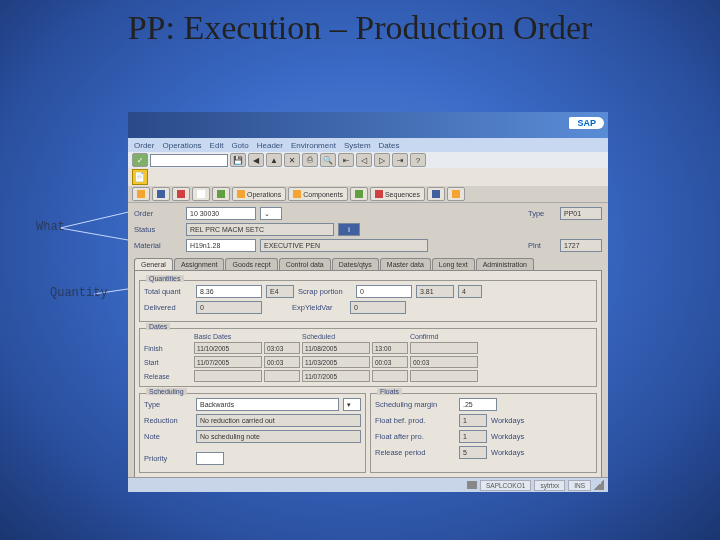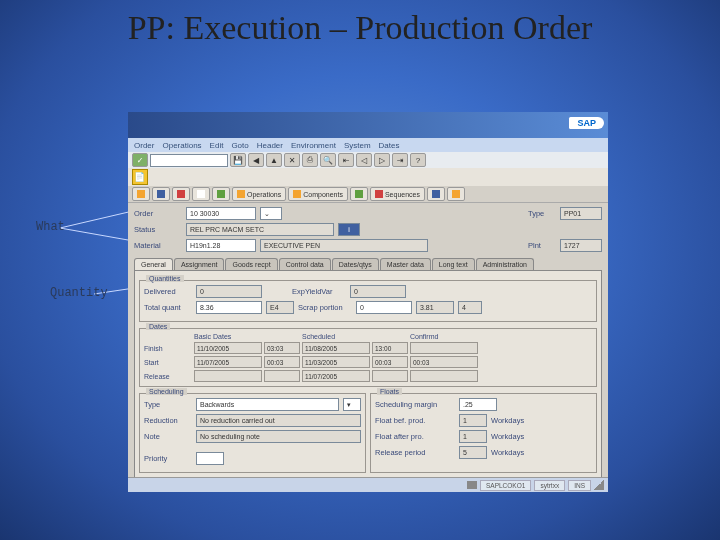--- a/index.html
+++ b/index.html
@@ -162,34 +162,34 @@
       <div class="tab">Master data</div>
       <div class="tab">Long text</div>
       <div class="tab">Administration</div>
     </div>
 
     <div style="background:#e8e4dc;border:1px solid #888;border-top:none;padding:3px 2px 6px">
 
     <div class="group">
       <div class="group-title">Quantities</div>
       <div class="row">
-        <div class="lbl">Delivered</div>
-        <div class="fld ro" style="width:58px">0</div>
-        <div style="width:22px"></div>
-        <div class="lbl" style="width:54px">ExpYieldVar</div>
-        <div class="fld ro" style="width:48px">0</div>
-      </div>
-      <div class="row">
         <div class="lbl">Total quant</div>
         <div class="fld" style="width:58px">8.36</div>
         <div class="fld ro" style="width:20px">E4</div>
         <div class="lbl" style="width:54px">Scrap portion</div>
         <div class="fld" style="width:48px">0</div>
         <div class="fld ro" style="width:30px">3.81</div>
         <div class="fld ro" style="width:16px">4</div>
+      </div>
+      <div class="row">
+        <div class="lbl">Delivered</div>
+        <div class="fld ro" style="width:58px">0</div>
+        <div style="width:22px"></div>
+        <div class="lbl" style="width:54px">ExpYieldVar</div>
+        <div class="fld ro" style="width:48px">0</div>
       </div>
     </div>
 
     <div class="group">
       <div class="group-title">Dates</div>
       <div class="datestable">
         <div class="hd"></div>
             <div class="hd">Basic Dates</div>
             <div class="hd"></div>
         <div class="hd">Scheduled</div>

